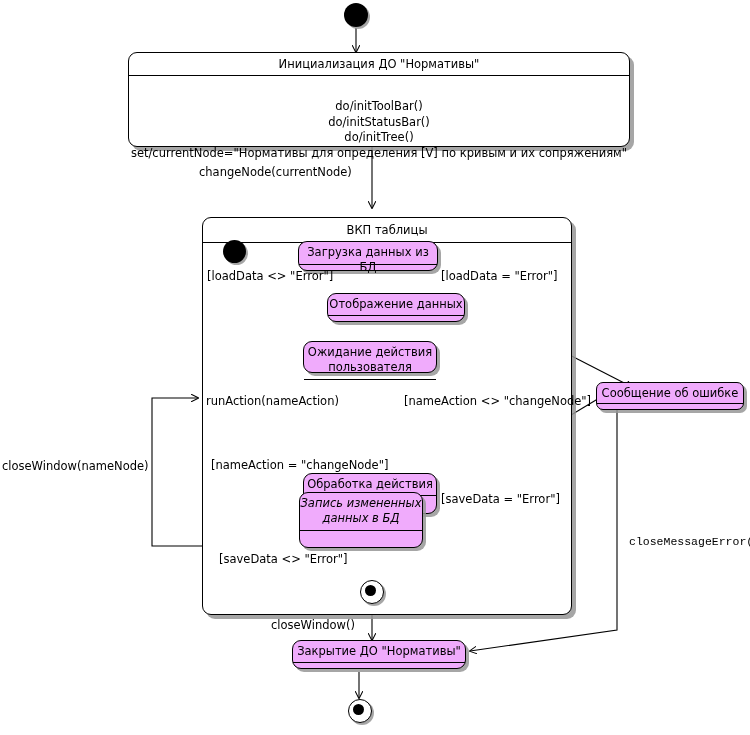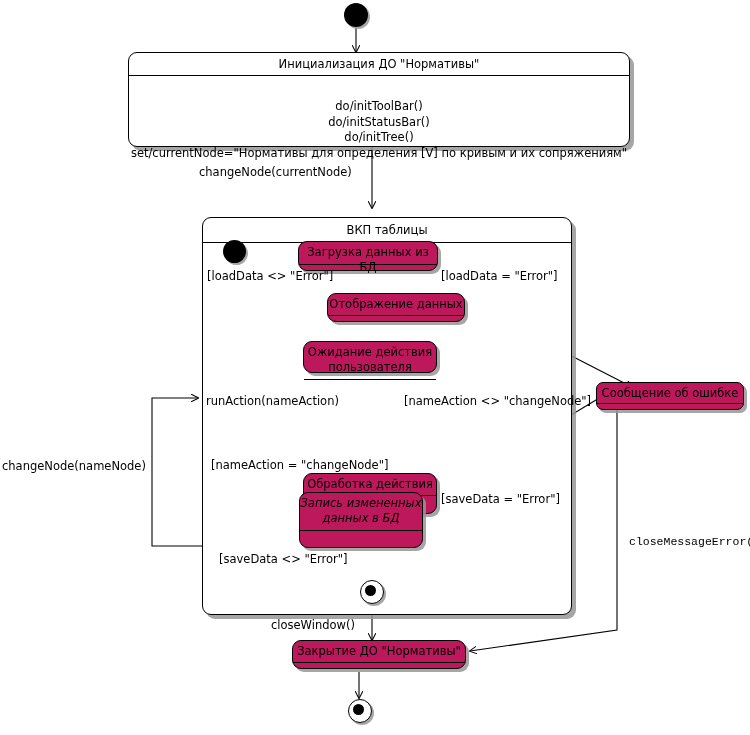--- a/index.html
+++ b/index.html
@@ -17,21 +17,21 @@
     color:#000000;
     white-space:nowrap;
     line-height:13px;
   }
   
   .state{
     position:absolute;
     box-sizing:border-box;
     border:1px solid #000000;
     border-radius:9px;
-    background:#be185d;
+    background:#f0abfc;
     box-shadow:3px 3px 0 0 rgba(150,150,150,0.85);
   }
   .state .name{
     text-align:center;
     font-size:11.5px;
     color:#000;
     line-height:15px;
     padding-top:3px;
   }
   .state .divider{
@@ -210,19 +210,19 @@
   <div class="lbl" style="left:206px;top:395px;">runAction(nameAction)</div>
 
   <div class="lbl" style="left:404px;top:395px;">[nameAction &lt;&gt; "changeNode"]</div>
 
   <div class="lbl" style="left:211px;top:459px;">[nameAction = "changeNode"]</div>
 
   <div class="lbl" style="left:441px;top:493px;">[saveData = "Error"]</div>
 
   <div class="lbl" style="left:219px;top:553px;">[saveData &lt;&gt; "Error"]</div>
 
-  <div class="lbl" style="left:2px;top:460px;">changeNode(nameNode)</div>
+  <div class="lbl" style="left:2px;top:460px;">closeWindow(nameNode)</div>
 
   <div class="lbl" style="left:271px;top:619px;">closeWindow()</div>
 
   <div class="lbl" style="left:629px;top:535px;font-family:Liberation Mono, monospace;">closeMessageError()</div>
 
 </div>
 
 </body></html>

